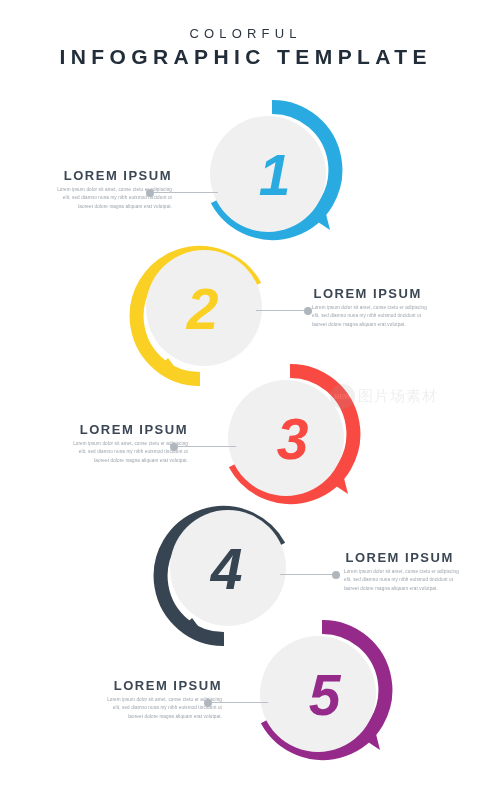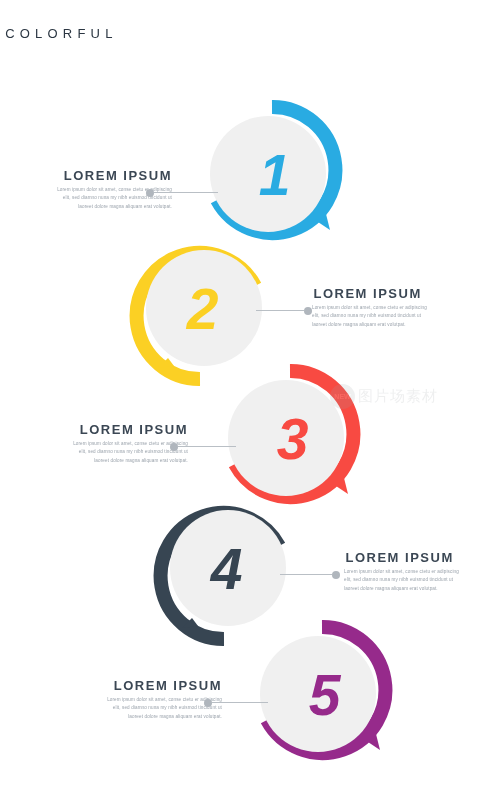--- a/index.html
+++ b/index.html
@@ -15,20 +15,21 @@
     font-family: "Liberation Sans", sans-serif;
     -webkit-font-smoothing: antialiased;
   }
 
   
   .title-block {
     position: absolute;
     top: 26px;
     left: 0;
     width: 486px;
+    text-align: center;
   }
   .title-small {
     font-family: "Liberation Sans", sans-serif;
     font-size: 13px;
     letter-spacing: 5.2px;
     color: #2b3642;
     font-weight: 400;
     line-height: 1.2;
     text-indent: 5.2px;
   }
@@ -148,20 +149,21 @@
     font-size: 15px;
     color: #9b9fa3;
     letter-spacing: 1px;
   }
 </style>
 </head>
 <body>
 
 <div class="title-block">
   <div class="title-small">COLORFUL</div>
+  <div class="title-large">INFOGRAPHIC TEMPLATE</div>
 </div>
 
 <div class="step" style="top:100px">
   <div class="circle-wrap" style="left:196px">
     <svg width="152" height="152" viewBox="0 0 152 152">
       <path d="M76 70 m0,-63 a63,63 0 1,1 -55,93" fill="none" stroke="#29ABE2" stroke-width="14"></path>
       <path d="M122 122 l12,8 l-4,-16 z" fill="#29ABE2"></path>
       <circle cx="72" cy="74" r="58" fill="#F0F0F0"></circle>
     </svg>
     <div class="num" style="color:#29ABE2">

